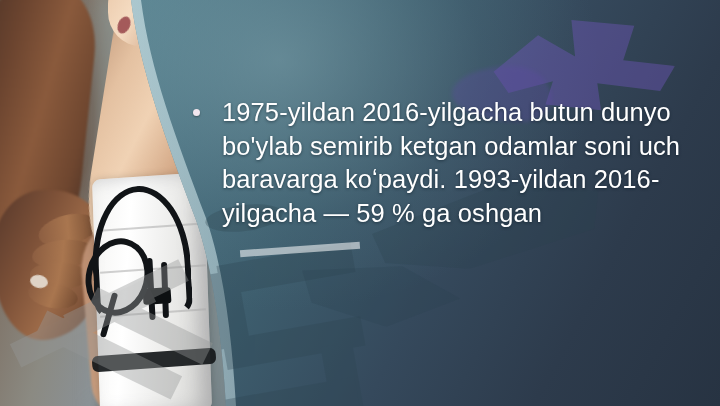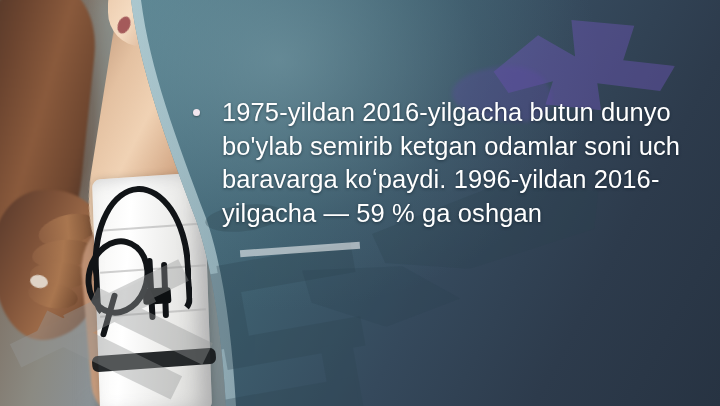--- a/index.html
+++ b/index.html
@@ -402,17 +402,17 @@
       <div class="sp sp-e"></div>
     </div>
     <div class="glyph-ang1"></div>
     <div class="glyph-ang2"></div>
     <div class="glyph-bar"></div>
   </div>
 
   <div class="content">
     <div class="bullet-row">
       <div class="bullet-dot"></div>
-      <div class="bullet-text">1975-yildan 2016-yilgacha butun dunyo bo'ylab semirib ketgan odamlar soni uch baravarga koʻpaydi. 1996-yildan 2016-yilgacha — 59 % ga oshgan</div>
+      <div class="bullet-text">1975-yildan 2016-yilgacha butun dunyo bo'ylab semirib ketgan odamlar soni uch baravarga koʻpaydi. 1993-yildan 2016-yilgacha — 59 % ga oshgan</div>
     </div>
   </div>
 
 </div>
 
 </body></html>

